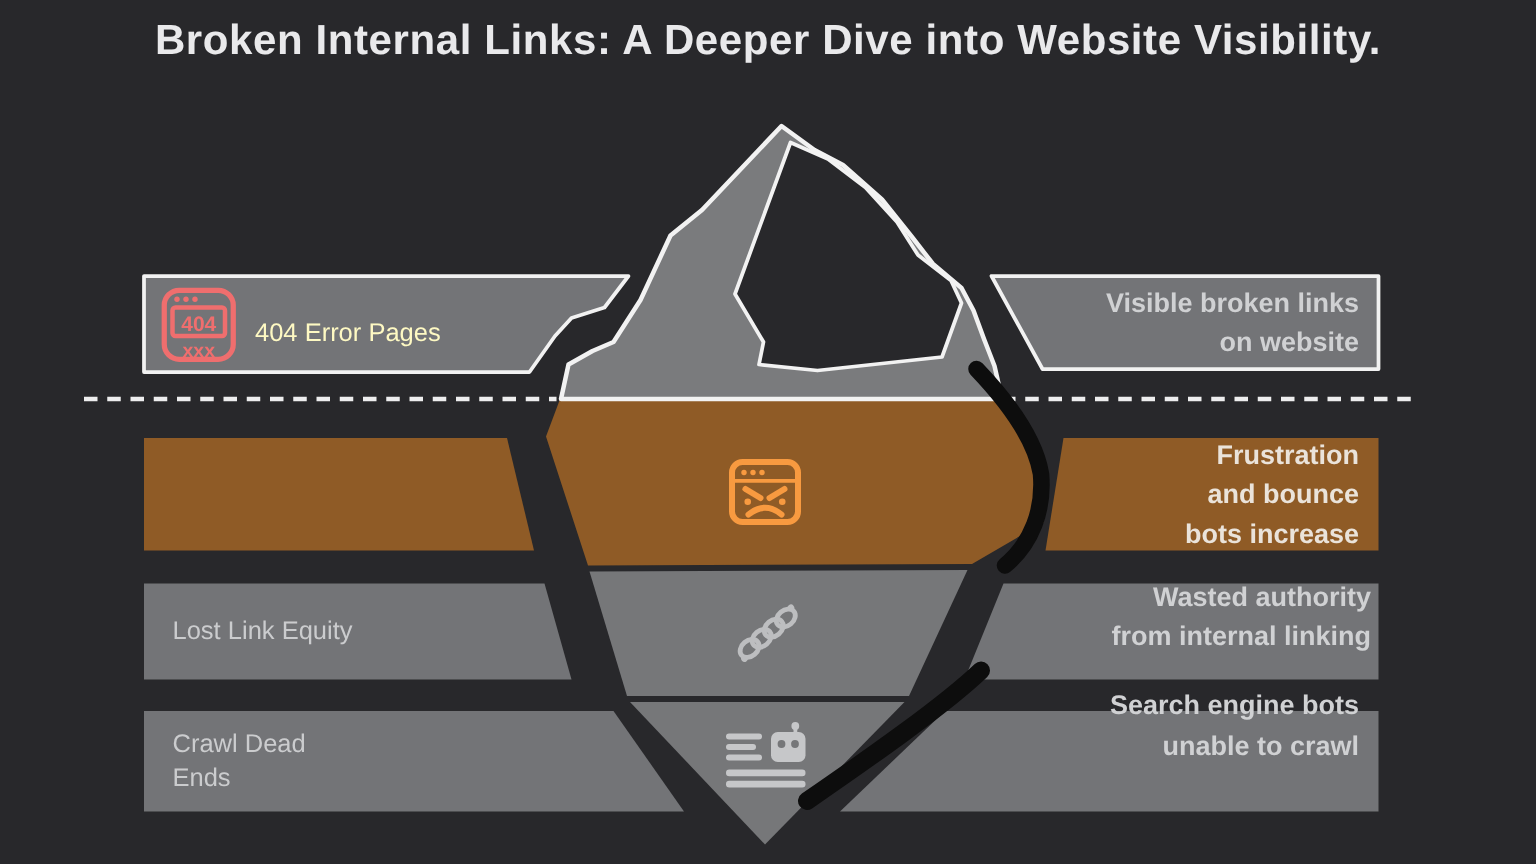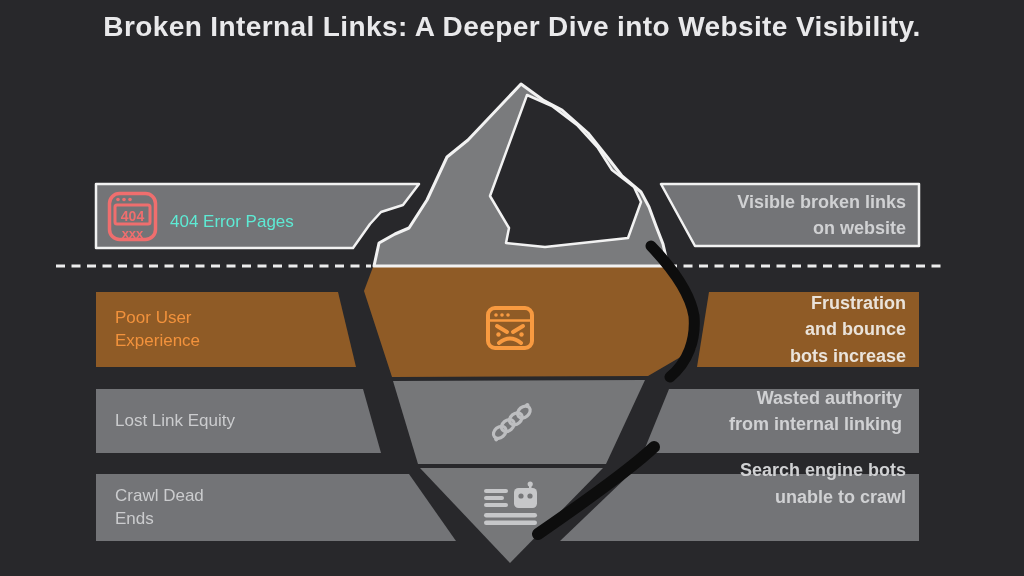--- a/index.html
+++ b/index.html
@@ -13,27 +13,27 @@
     text-align:center; font-size:28px; font-weight:600;
     letter-spacing:.4px; color:#e9e9eb;
   }
   svg.scene { position:absolute; left:0; top:0; }
   .lbl {
     position:absolute; display:flex; align-items:center;
     font-size:17px; line-height:1.32; font-weight:500; color:#cbccce;
   }
   .lbl.rt { justify-content:flex-end; text-align:right;
     font-size:18px; line-height:1.45; font-weight:700; color:#d0d1d3; }
-  #lbl-l1 { left:170px; top:184px; height:76px; width:190px; color:#5eead4; }
+  #lbl-l1 { left:170px; top:184px; height:76px; width:190px; color:#fef9c3; }
   #lbl-l2 { left:115px; top:292px; height:75px; width:130px; color:#f2923c; }
   #lbl-l3 { left:115px; top:389px; height:64px; width:220px; }
   #lbl-l4 { left:115px; top:474px; height:67px; width:110px; }
   #lbl-r1 { right:118px; top:184px; height:62px; width:170px; }
   #lbl-r2 { right:118px; top:292px; height:75px; width:130px; color:#eae3da; }
-  #lbl-r3 { right:122px; top:389px; height:44px; width:185px; }
+  #lbl-r3 { right:110px; top:389px; height:44px; width:185px; }
   #lbl-r4 { right:118px; top:450px; height:67px; width:170px; }
 </style>
 </head>
 <body>
 
 <div class="stage">
 
   <h1 class="title">Broken Internal Links: A Deeper Dive into Website Visibility.</h1>
 
   <svg class="scene" width="1024" height="576" viewBox="0 0 1024 576">
@@ -107,21 +107,20 @@
       <circle cx="46.2" cy="-3" r="2.6" fill="#c6c7c9"></circle>
       <rect x="30" y="1" width="23" height="20" rx="4.5" fill="#c6c7c9"></rect>
       <circle cx="37" cy="9" r="2.6" fill="#767779"></circle>
       <circle cx="46" cy="9" r="2.6" fill="#767779"></circle>
       <rect x="0" y="26" width="53" height="4.5" rx="2.2" fill="#c6c7c9"></rect>
       <rect x="0" y="33.5" width="53" height="4.5" rx="2.2" fill="#c6c7c9"></rect>
     </g>
   </svg>
 
   <div class="lbl" id="lbl-l1">404 Error Pages</div>
-  <div class="lbl" id="lbl-l2">Poor User Experience</div>
   <div class="lbl" id="lbl-l4">Crawl Dead Ends</div>
   <div class="lbl" id="lbl-l3">Lost Link Equity</div>
 
   <div class="lbl rt" id="lbl-r1">Visible broken links on website</div>
   <div class="lbl rt" id="lbl-r2">Frustration and bounce bots increase</div>
   <div class="lbl rt" id="lbl-r3">Wasted authority from internal linking</div>
   <div class="lbl rt" id="lbl-r4">Search engine bots unable to crawl</div>
 </div>
 
 </body></html>

